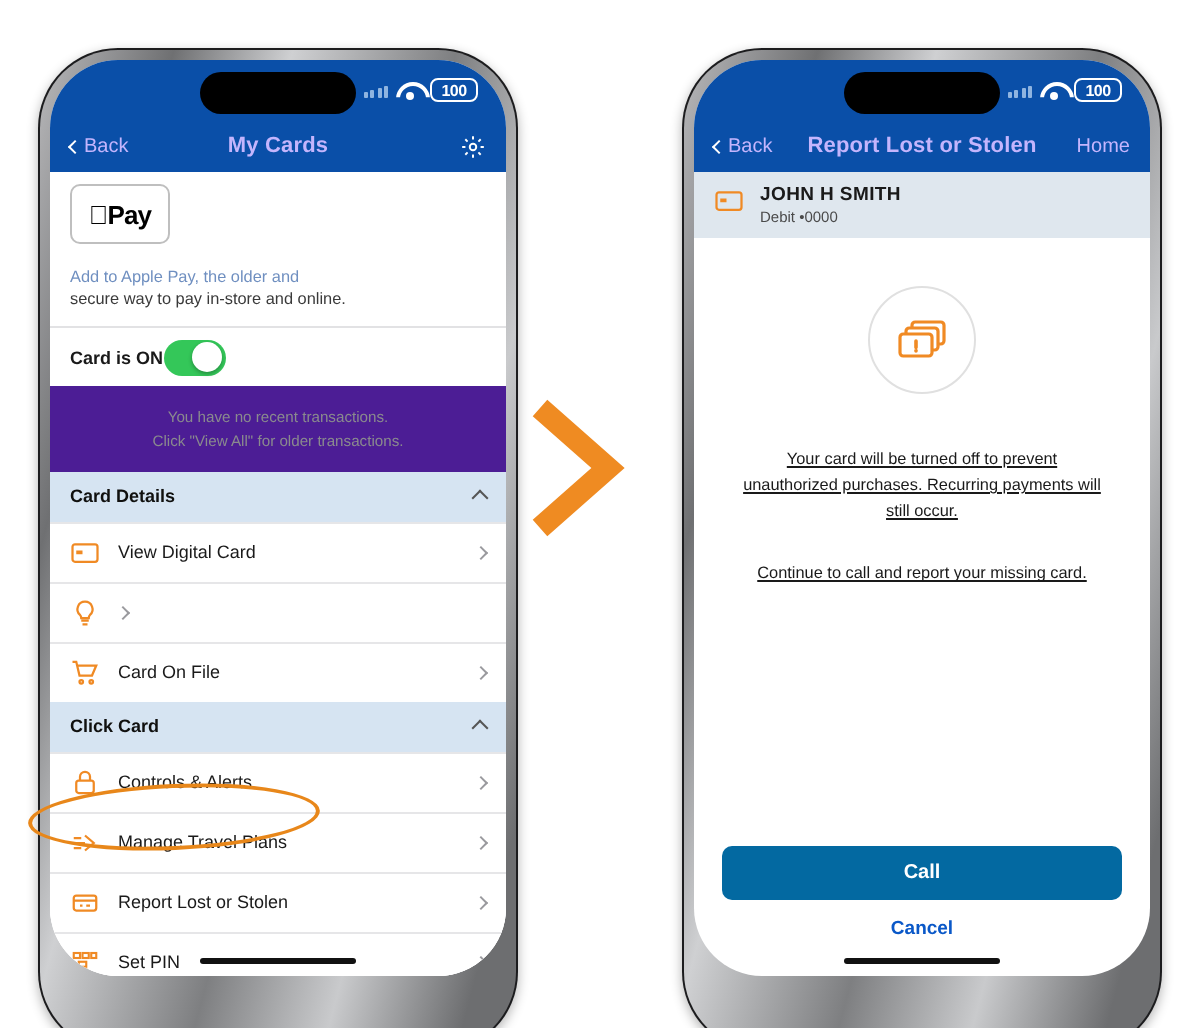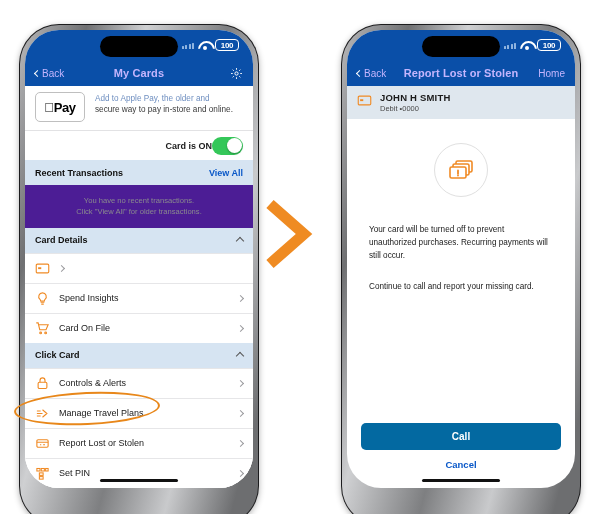--- a/index.html
+++ b/index.html
@@ -83,36 +83,36 @@
     transform: rotate(45deg);
   }
   .nav-title { font-size: 11px; font-weight: bold; letter-spacing: .1px; }
   .gear { width: 13px; height: 13px; position: relative; }
   .gear svg { display:block; }
 
   
   .scroll-body { background: #ffffff; height: 402px; position: relative; }
   .applepay-row {
     display: flex; gap: 10px; align-items: flex-start;
-    padding: 6px 10px 8px 10px; background:#fff;
+    padding: 6px 10px 8px 10px; background:#fff;flex-direction:column;
   }
   .ap-badge {
     width: 50px; height: 30px; flex: none;
     border: 1px solid #bfbfbf; border-radius: 5px;
     background: #fff; display: flex; align-items: center; justify-content: center;
     font-size: 13px; font-weight: bold; color: #000; letter-spacing: -.4px;
   }
   .ap-text { font-size: 8.2px; color: #3a3a3a; line-height: 1.35; padding-top: 1px; }
   .ap-text .clipped { color: #6f8fc0; }
 
   .row {
     height: 30px; display: flex; align-items: center;
     padding: 0 10px; background: #fff;
     border-top: 1px solid #e2e2e4;
-    justify-content: flex-end;
+    justify-content: flex-start;
   }
   .row-label { font-size: 9px; color: #1a1a1a; font-weight: bold; }
   .toggle {
     width: 31px; height: 18px; border-radius: 9px; background: #34c759;
     position: relative; flex: none;
   }
   .toggle .knob {
     position: absolute; right: 1.5px; top: 1.5px;
     width: 15px; height: 15px; border-radius: 50%;
     background: #fff; box-shadow: 0 1px 2px rgba(0,0,0,.3);
@@ -157,21 +157,21 @@
   .ch-name { font-size: 9.5px; font-weight: bold; color: #1a1a1a; letter-spacing:.2px; }
   .ch-sub  { font-size: 7.5px; color: #4a4a4a; margin-top: 1px; }
   .alert-wrap { text-align: center; padding-top: 24px; }
   .alert-circle {
     width: 54px; height: 54px; border-radius: 50%;
     border: 1px solid #e0e0e0; margin: 0 auto;
     display: flex; align-items: center; justify-content: center;
   }
   .body-copy {
     font-size: 8.2px; color: #1a1a1a; line-height: 1.6;
-    padding: 0 22px; margin-top: 26px;
+    text-align: center; padding: 0 22px; margin-top: 26px; text-decoration: underline;
   }
   .body-copy.second { margin-top: 18px; }
   .cta-area { position: absolute; left: 0; right: 0; bottom: 18px; padding: 0 14px; }
   .btn-primary {
     background: #0369a1; color: #fff; border: none;
     width: 100%; height: 27px; border-radius: 5px;
     font-size: 10px; font-weight: bold;
     font-family: "Liberation Sans", sans-serif;
     cursor: pointer;
     margin-top: 23px;
@@ -247,51 +247,47 @@
           </div>
         </div>
 
         <div class="row">
           <span class="row-label">Card is ON</span>
           <span class="toggle">
               <span class="knob"></span>
             </span>
         </div>
 
-        <div class="section-head">
-          <span class="title">Recent Transactions</span>
-          <span class="link">View All</span>
-        </div>
         <div class="empty-note">
           <div>You have no recent transactions.</div>
           <div>Click "View All" for older transactions.</div>
         </div>
 
         <div class="section-head">
           <span class="title">Card Details</span>
           <span class="chev-up"></span>
         </div>
 
         <div class="menu-row">
           <span class="ico">
             <svg width="15" height="15" viewBox="0 0 24 24" fill="none" stroke="#f08a24" stroke-width="1.8">
               <rect x="2" y="5" width="20" height="14" rx="2"></rect>
                 <rect x="5" y="10" width="5" height="3" fill="#f08a24" stroke="none"></rect>
             </svg>
           </span>
+          <span class="lbl">View Digital Card</span>
           <span class="chev-right"></span>
         </div>
 
         <div class="menu-row">
           <span class="ico">
             <svg width="15" height="15" viewBox="0 0 24 24" fill="none" stroke="#f08a24" stroke-width="1.8">
               <path d="M9 18h6M10 21h4M12 3a6 6 0 0 0-4 10.5c.7.8 1 1.5 1 2.5h6c0-1 .3-1.7 1-2.5A6 6 0 0 0 12 3z"></path>
             </svg>
           </span>
-          <span class="lbl">Spend Insights</span>
           <span class="chev-right"></span>
         </div>
 
         <div class="menu-row">
           <span class="ico">
             <svg width="15" height="15" viewBox="0 0 24 24" fill="none" stroke="#f08a24" stroke-width="1.8">
               <path d="M2 3h3l2.6 11h10L21 6H6"></path>
                 <circle cx="9" cy="19" r="1.4"></circle>
                 <circle cx="17" cy="19" r="1.4"></circle>
             </svg>

